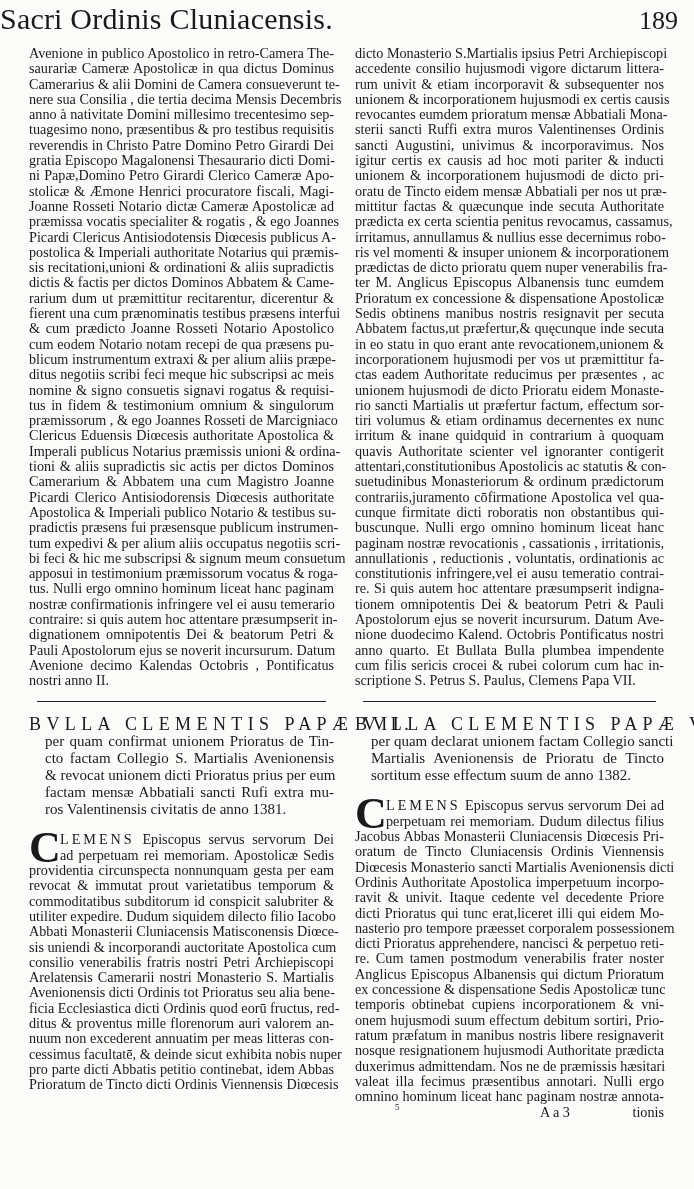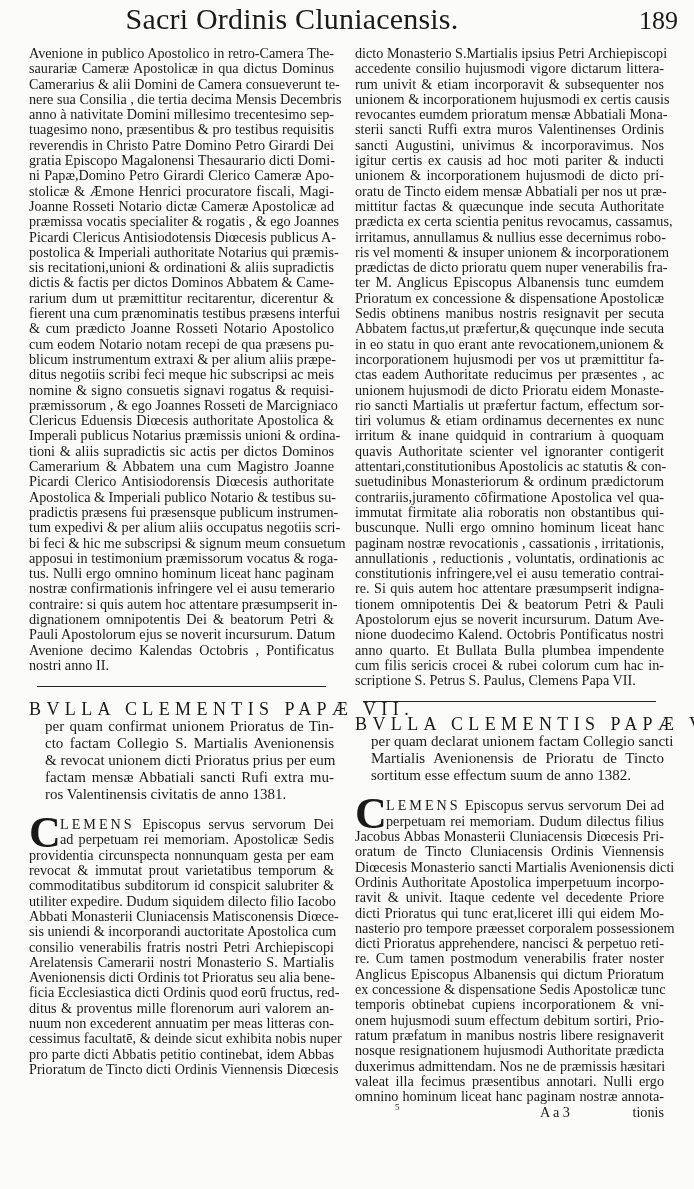--- a/index.html
+++ b/index.html
@@ -9,21 +9,21 @@
     font-family: "Liberation Serif", "DejaVu Serif", serif;
     color: #1a1a1a;
     position: relative;
   }
   .page { position: absolute; left: 0; top: 0; width: 694px; height: 1189px; }
   .running-head {
     position: absolute; top: 2px; left: 0; width: 694px; height: 40px;
   }
   .running-title {
     position: absolute; left: 0; width: 584px; top: 0;
-    text-align: center; font-size: 30px; letter-spacing: 0.2px;
+    text-align: left; font-size: 30px; letter-spacing: 0.2px;
   }
   .page-number {
     position: absolute; right: 16px; top: 4px; font-size: 26px;
   }
   .col { position: absolute; top: 46px; }
   .col-left { left: 29px; width: 305px; }
   .col-right { left: 355px; width: 309px; }
   .line {
     font-size: 14.2px; line-height: 15.3px; height: 15.3px;
     white-space: nowrap; text-align: justify; text-align-last: justify;
@@ -86,20 +86,21 @@
         <div class="line">postolica &amp; Imperiali authoritate Notarius qui præmis-</div>
         <div class="line">sis recitationi,unioni &amp; ordinationi &amp; aliis supradictis</div>
         <div class="line">dictis &amp; factis per dictos Dominos Abbatem &amp; Came-</div>
         <div class="line">rarium dum ut præmittitur recitarentur, dicerentur &amp;</div>
         <div class="line">fierent una cum prænominatis testibus præsens interfui</div>
         <div class="line">&amp; cum prædicto Joanne Rosseti Notario Apostolico</div>
         <div class="line">cum eodem Notario notam recepi de qua præsens pu-</div>
         <div class="line">blicum instrumentum extraxi &amp; per alium aliis præpe-</div>
         <div class="line">ditus negotiis scribi feci meque hic subscripsi ac meis</div>
         <div class="line">nomine &amp; signo consuetis signavi rogatus &amp; requisi-</div>
+        <div class="line">tus in fidem &amp; testimonium omnium &amp; singulorum</div>
         <div class="line">præmissorum , &amp; ego Joannes Rosseti de Marcigniaco</div>
         <div class="line">Clericus Eduensis Diœcesis authoritate Apostolica &amp;</div>
         <div class="line">Imperali publicus Notarius præmissis unioni &amp; ordina-</div>
         <div class="line">tioni &amp; aliis supradictis sic actis per dictos Dominos</div>
         <div class="line">Camerarium &amp; Abbatem una cum Magistro Joanne</div>
         <div class="line">Picardi Clerico Antisiodorensis Diœcesis authoritate</div>
         <div class="line">Apostolica &amp; Imperiali publico Notario &amp; testibus su-</div>
         <div class="line">pradictis præsens fui præsensque publicum instrumen-</div>
         <div class="line">tum expedivi &amp; per alium aliis occupatus negotiis scri-</div>
         <div class="line">bi feci &amp; hic me subscripsi &amp; signum meum consuetum</div>
@@ -180,21 +181,21 @@
         <div class="line">incorporationem hujusmodi per vos ut præmittitur fa-</div>
         <div class="line">ctas eadem Authoritate reducimus per præsentes , ac</div>
         <div class="line">unionem hujusmodi de dicto Prioratu eidem Monaste-</div>
         <div class="line">rio sancti Martialis ut præfertur factum, effectum sor-</div>
         <div class="line">tiri volumus &amp; etiam ordinamus decernentes ex nunc</div>
         <div class="line">irritum &amp; inane quidquid in contrarium à quoquam</div>
         <div class="line">quavis Authoritate scienter vel ignoranter contigerit</div>
         <div class="line">attentari,constitutionibus Apostolicis ac statutis &amp; con-</div>
         <div class="line">suetudinibus Monasteriorum &amp; ordinum prædictorum</div>
         <div class="line">contrariis,juramento cōfirmatione Apostolica vel qua-</div>
-        <div class="line">immutat firmitate alia roboratis non obstantibus qui-</div>
+        <div class="line">cunque firmitate dicti roboratis non obstantibus qui-</div>
         <div class="line">buscunque. Nulli ergo omnino hominum liceat hanc</div>
         <div class="line">paginam nostræ revocationis , cassationis , irritationis,</div>
         <div class="line">annullationis , reductionis , voluntatis, ordinationis ac</div>
         <div class="line">constitutionis infringere,vel ei ausu temeratio contrai-</div>
         <div class="line">re. Si quis autem hoc attentare præsumpserit indigna-</div>
         <div class="line">tionem omnipotentis Dei &amp; beatorum Petri &amp; Pauli</div>
         <div class="line">Apostolorum ejus se noverit incursurum. Datum Ave-</div>
         <div class="line">nione duodecimo Kalend. Octobris Pontificatus nostri</div>
         <div class="line">anno quarto. Et Bullata Bulla plumbea impendente</div>
         <div class="line">cum filis sericis crocei &amp; rubei colorum cum hac in-</div>

